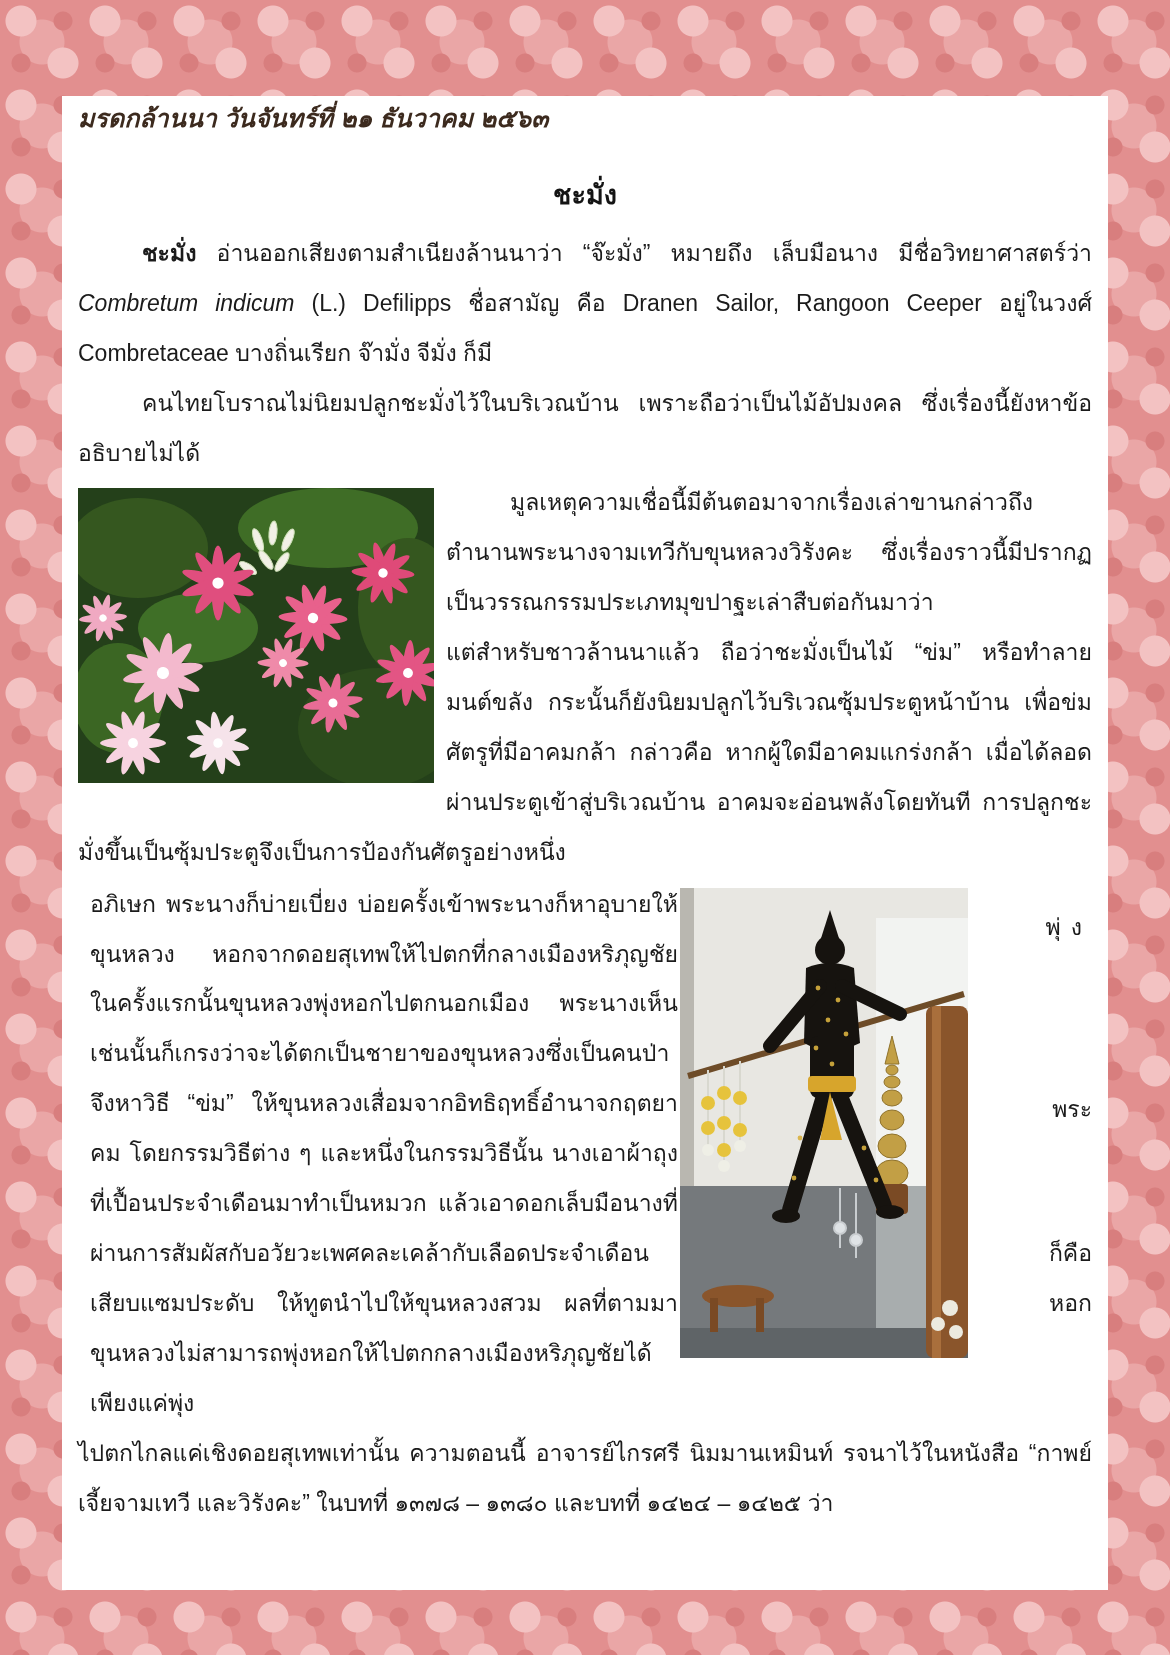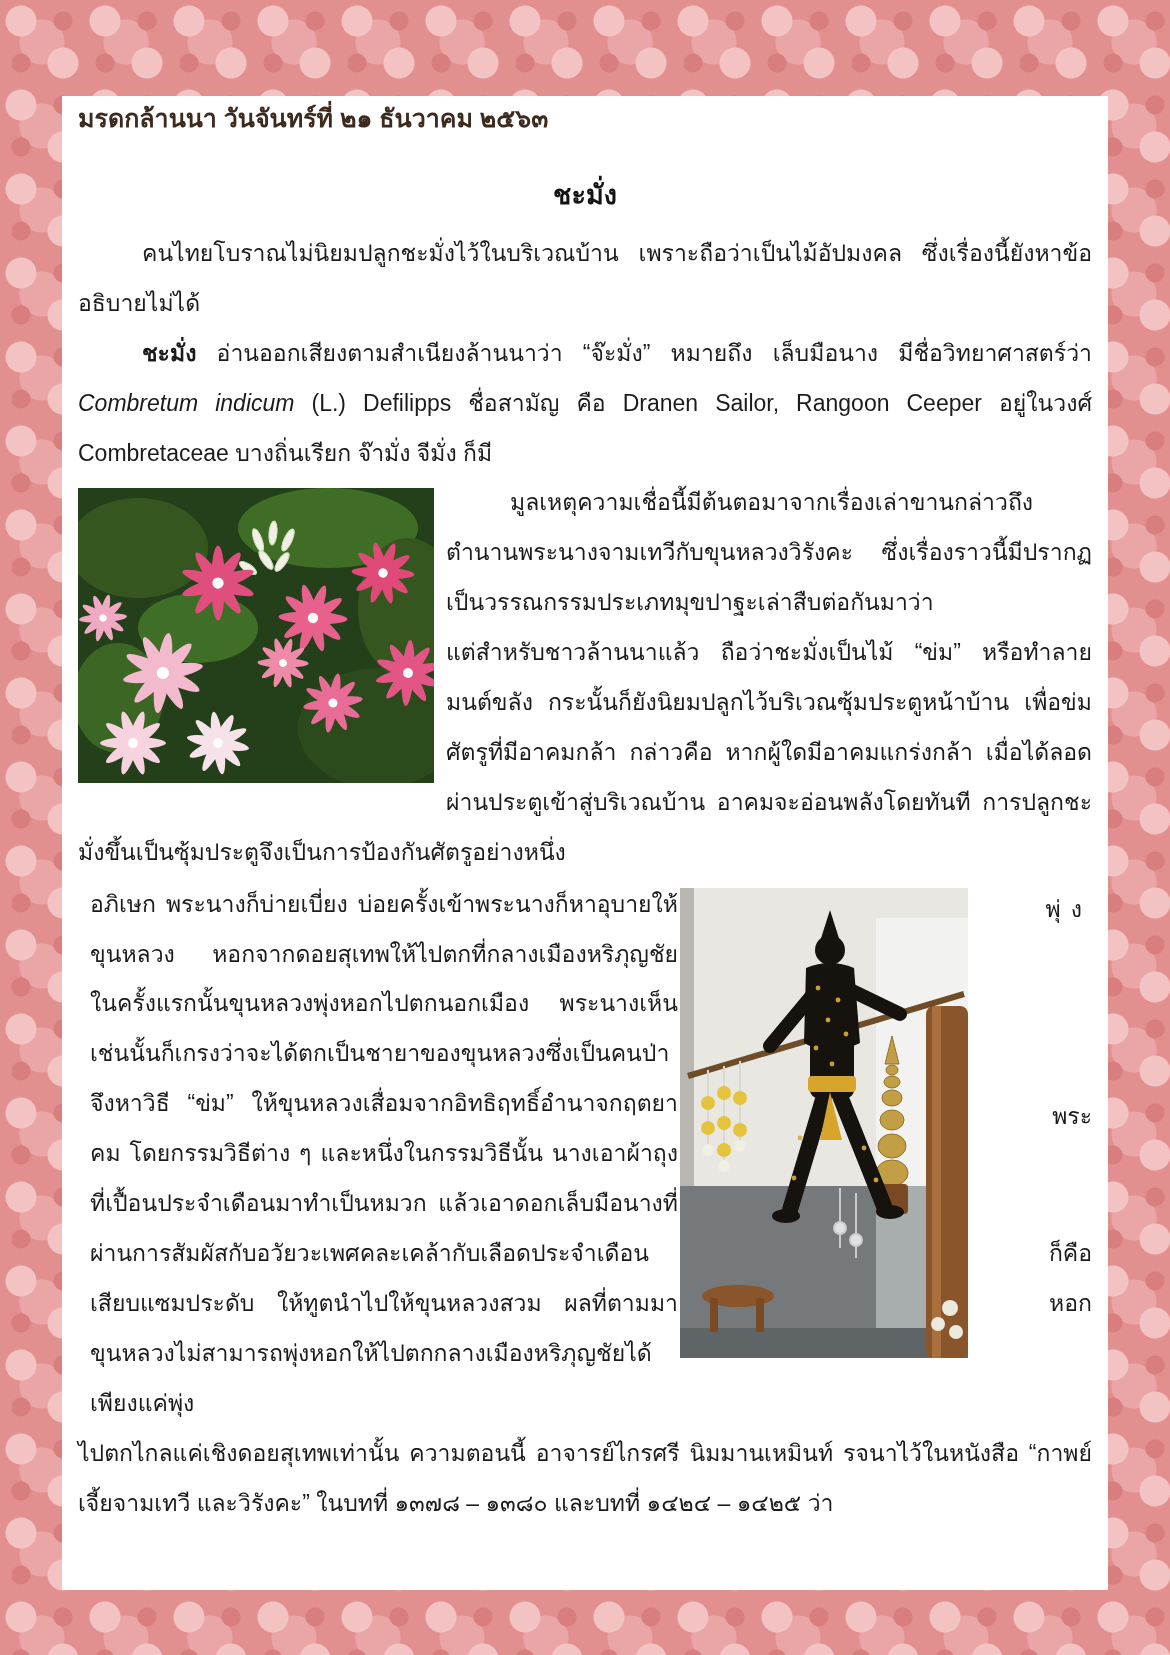--- a/index.html
+++ b/index.html
@@ -14,21 +14,21 @@
       radial-gradient(circle at 25% 75%, #d87e7e 0 9px, rgba(0,0,0,0) 10px),
       radial-gradient(circle at 50% 50%, #eaa6a6 0 22px, rgba(0,0,0,0) 23px);
     background-size:84px 84px;
     overflow:hidden;
   }
   .page{
     position:absolute;left:62px;top:96px;width:1046px;height:1494px;
     background:#ffffff;box-sizing:border-box;padding:4px 16px 0 16px;
   }
   .date-line{
-    font-size:25px;font-weight:bold;color:#3c2a1e;margin:2px 0 0 0;line-height:1.3;
+    font-size:25px;font-weight:bold;color:#3c2a1e;margin:2px 0 0 0;line-height:1.3;font-style:italic;
   }
   .doc-title{
     font-size:27px;font-weight:bold;color:#141414;text-align:center;
     margin:44px 0 18px 0;line-height:1.2;
   }
   .para{
     font-size:23px;line-height:2.17;color:#1b1b1b;margin:0;
     text-align:justify;overflow-wrap:break-word;
   }
   .indent{text-indent:64px;}
@@ -39,37 +39,37 @@
   }
   .flower-photo svg,.statue-photo svg{display:block;width:100%;height:100%;}
   .clear{clear:both;}
   .spaced{margin-top:46px;}
   .statue-wrap{position:relative;min-height:484px;margin-top:2px;}
   .left-col{width:588px;margin-left:12px;}
   .statue-photo{position:absolute;left:602px;top:8px;width:288px;height:470px;}
   .wrap-word{
     position:absolute;right:0;font-size:23px;color:#1b1b1b;line-height:1;
   }
-  .w1{top:18px;letter-spacing:10px;}
-  .w2{top:225px;}
+  .w1{top:36px;letter-spacing:10px;}
+  .w2{top:218px;}
   .w3{top:362px;margin-left:36px;}
   .w4{top:412px;text-align:center;}
 </style>
 </head>
 <body>
 
 <div class="page">
 
   <p class="date-line">มรดกล้านนา วันจันทร์ที่ ๒๑ ธันวาคม ๒๕๖๓</p>
 
   <h1 class="doc-title">ชะมั่ง</h1>
 
+  <p class="para indent"><span class="lead-bold">ชะมั่ง</span><span>  อ่านออกเสียงตามสำเนียงล้านนาว่า “จ๊ะมั่ง” หมายถึง เล็บมือนาง มีชื่อวิทยาศาสตร์ว่า </span><span class="latin">Combretum indicum</span><span> (L.) Defilipps ชื่อสามัญ คือ Dranen Sailor, Rangoon Ceeper อยู่ในวงศ์ Combretaceae บางถิ่นเรียก จ๊ามั่ง จีมั่ง ก็มี</span></p>
+
   <p class="para indent">คนไทยโบราณไม่นิยมปลูกชะมั่งไว้ในบริเวณบ้าน เพราะถือว่าเป็นไม้อัปมงคล ซึ่งเรื่องนี้ยังหาข้ออธิบายไม่ได้</p>
-
-  <p class="para indent"><span class="lead-bold">ชะมั่ง</span><span>  อ่านออกเสียงตามสำเนียงล้านนาว่า “จ๊ะมั่ง” หมายถึง เล็บมือนาง มีชื่อวิทยาศาสตร์ว่า </span><span class="latin">Combretum indicum</span><span> (L.) Defilipps ชื่อสามัญ คือ Dranen Sailor, Rangoon Ceeper อยู่ในวงศ์ Combretaceae บางถิ่นเรียก จ๊ามั่ง จีมั่ง ก็มี</span></p>
 
   <div class="flower-photo">
     <svg viewBox="0 0 356 295" xmlns="http://www.w3.org/2000/svg" preserveAspectRatio="none">
       <defs>
         <g id="star">
           <g fill="currentColor">
             <ellipse rx="30" ry="5.5" transform="rotate(18)"></ellipse>
             <ellipse rx="30" ry="5.5" transform="rotate(90)"></ellipse>
             <ellipse rx="30" ry="5.5" transform="rotate(162)"></ellipse>
             <ellipse rx="30" ry="5.5" transform="rotate(234)"></ellipse>

